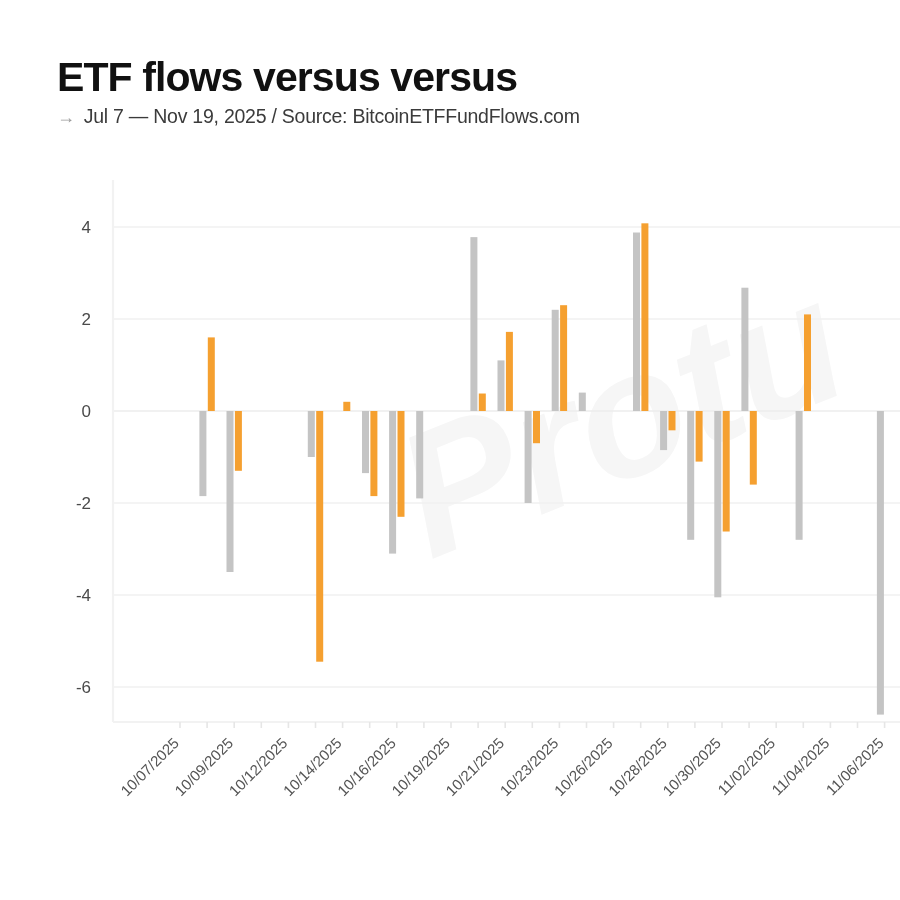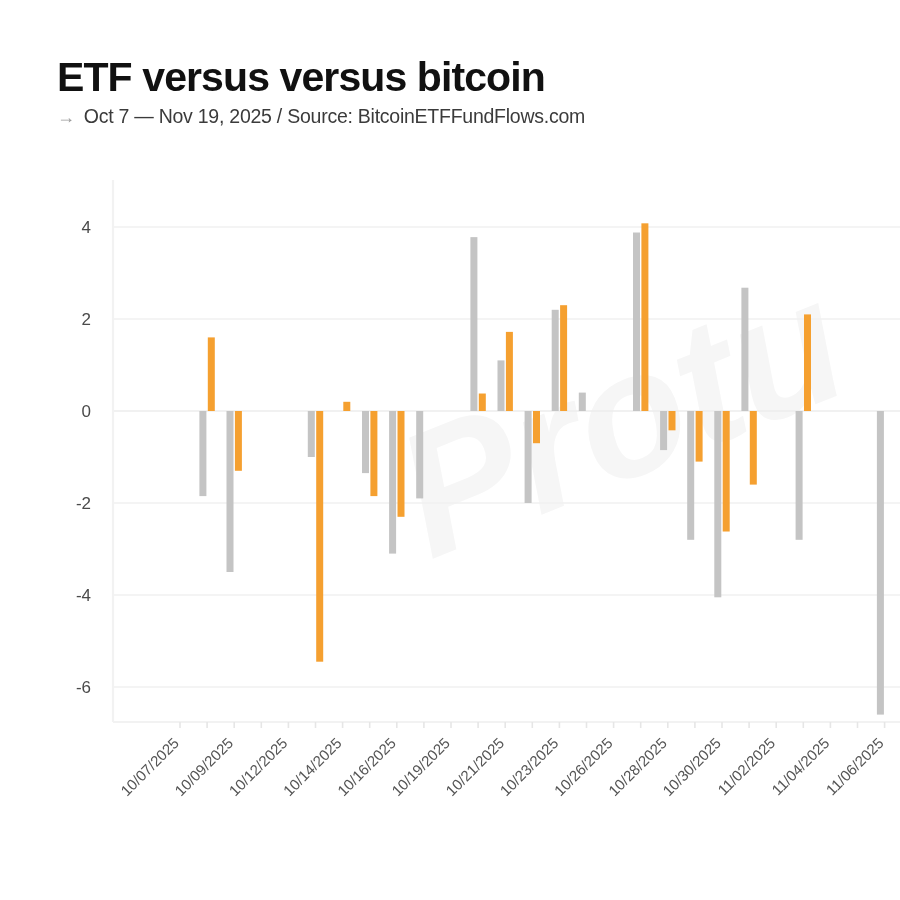--- a/index.html
+++ b/index.html
@@ -44,24 +44,24 @@
     font-style:italic;font-weight:bold;font-size:176px;
     fill:#f6f6f6;
   }
 </style>
 </head>
 <body>
 
 <div id="page">
 
   <div id="header">
-    <div id="chart-title">ETF versus versus bitcoin</div>
+    <div id="chart-title">ETF flows versus versus</div>
     <div id="chart-subtitle">
       <span id="subtitle-arrow">→</span>
-      <span>Oct 7 — Nov 19, 2025 / Source: BitcoinETFFundFlows.com</span>
+      <span>Jul 7 — Nov 19, 2025 / Source: BitcoinETFFundFlows.com</span>
     </div>
   </div>
 
   <div id="plot-area">
     <svg id="plot-svg" width="900" height="900">
 
       <g>
         <text class="watermark-text" id="wm-text" x="430" y="560" transform="rotate(-22 430 560)">Protu</text>
       </g>
 

